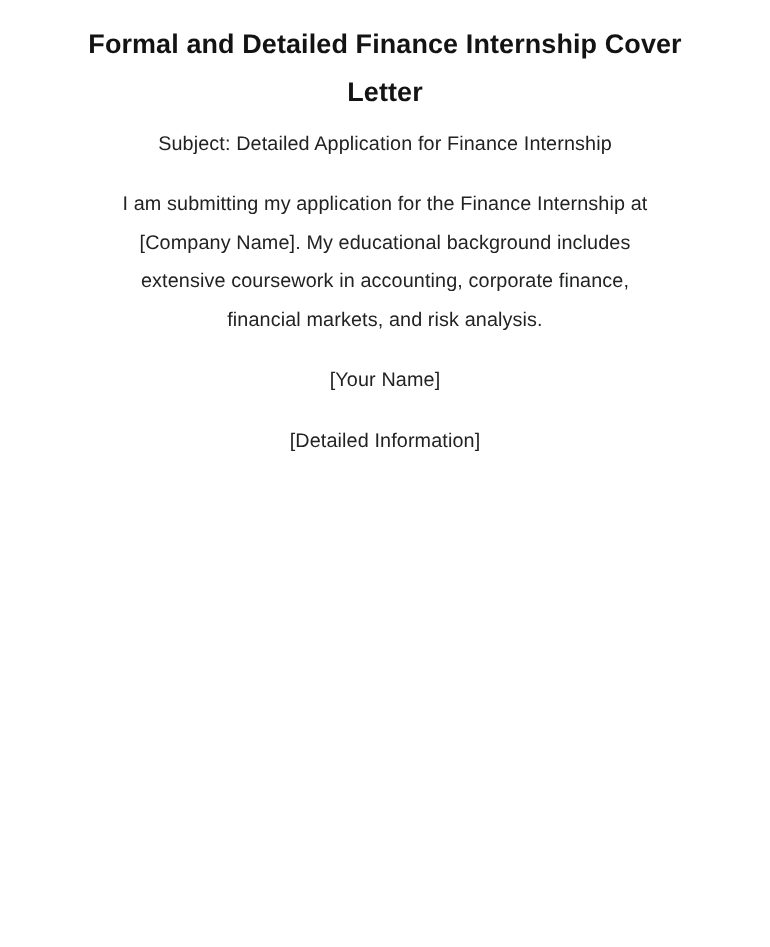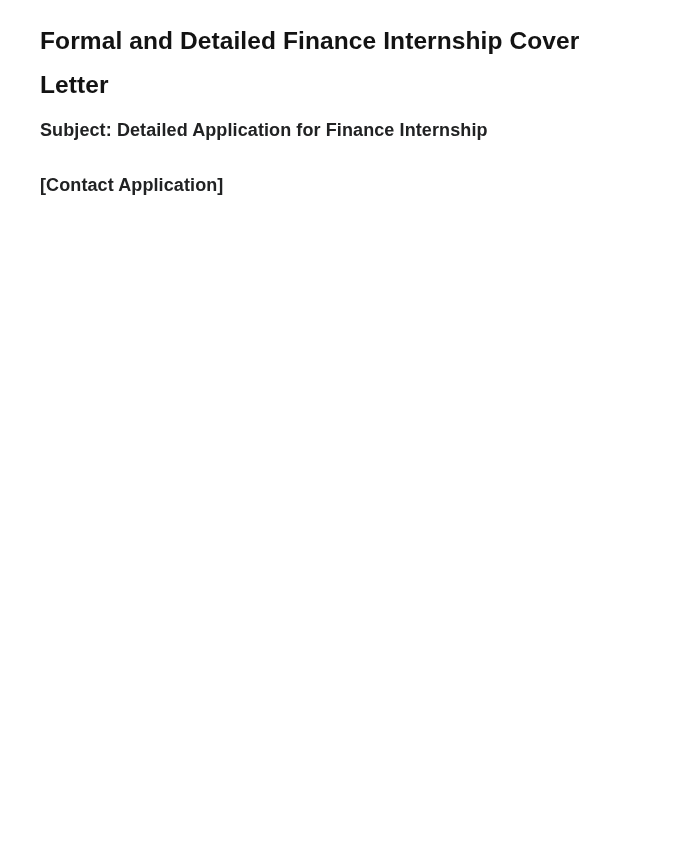--- a/index.html
+++ b/index.html
@@ -1,15 +1,15 @@
 <!DOCTYPE html>
 <html><head>
 <meta charset="utf-8">
 <style>
-  * { margin: 0; padding: 0; box-sizing: border-box; }
+  * { margin: 0; padding: 0; box-sizing: border-box; text-align: center; }
 
   html, body {
     background: #ffffff;
     width: 700px;
     height: 861px;
     overflow: hidden;
   }
 
   .page {
     width: 700px;
@@ -24,41 +24,46 @@
     font-weight: 700;
     line-height: 44px;
     color: #131313;
     letter-spacing: 0.1px;
     white-space: pre-line;
     margin: 0 0 6px 0;
   }
 
   .doc-paragraph {
     font-size: 18px;
-    font-weight: 700;
+    font-weight: 400;
     line-height: 35px;
     color: #212223;
     letter-spacing: 0.1px;
     white-space: pre-line;
     margin: 0 0 20px 0;
   }
 </style>
 </head>
 <body>
 
 <div class="page">
   <article>
 
     <h1 class="doc-title">Formal and Detailed Finance Internship Cover
 Letter</h1>
 
     <p class="doc-paragraph">Subject: Detailed Application for Finance Internship</p>
 
 
+    <p class="doc-paragraph">I am submitting my application for the Finance Internship at
+[Company Name]. My educational background includes
+extensive coursework in accounting, corporate finance,
+financial markets, and risk analysis.</p>
 
 
 
 
+    <p class="doc-paragraph">[Your Name]</p>
 
-    <p class="doc-paragraph">[Contact Application]</p>
+    <p class="doc-paragraph">[Detailed Information]</p>
 
   </article>
 </div>
 
 </body></html>

